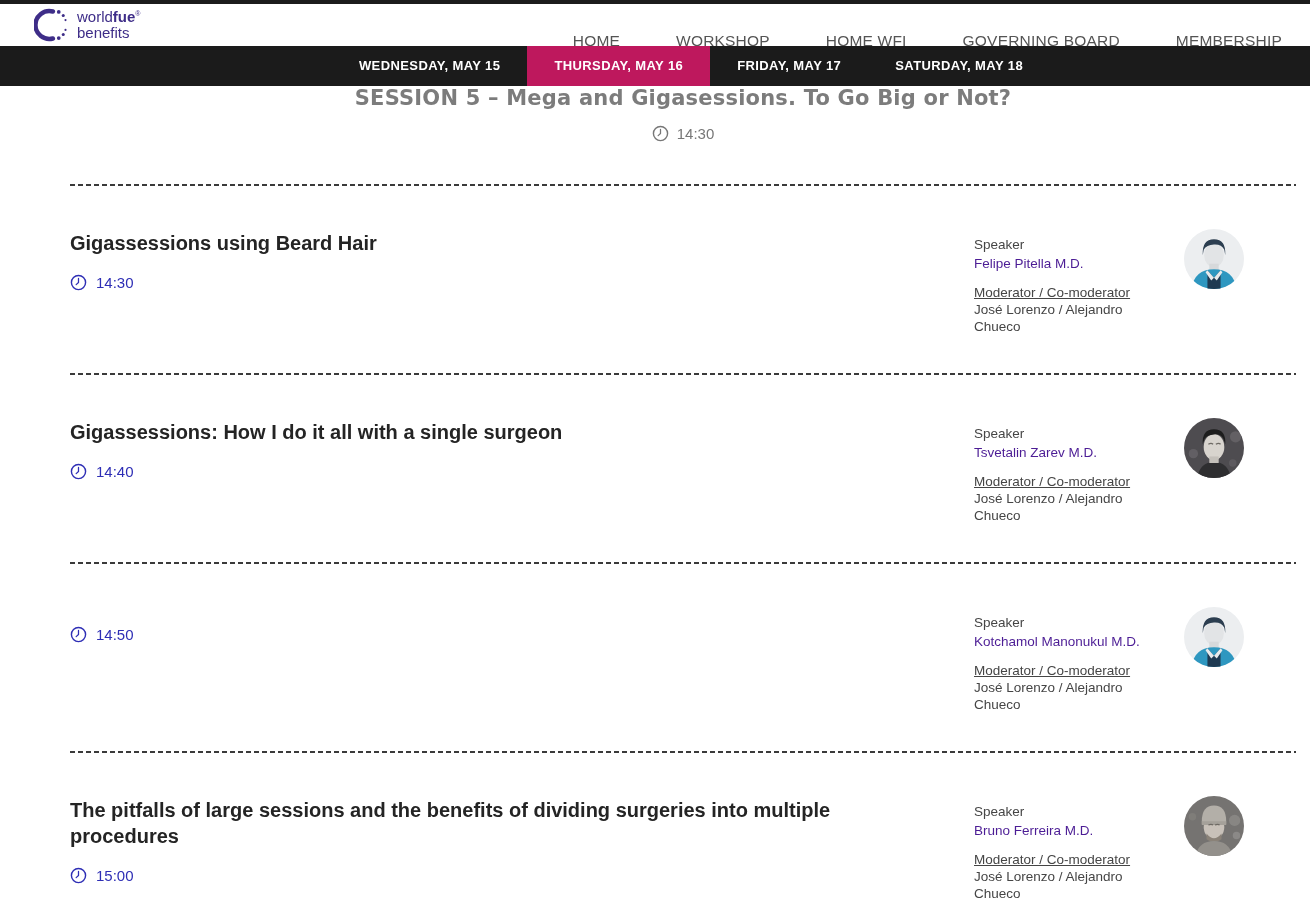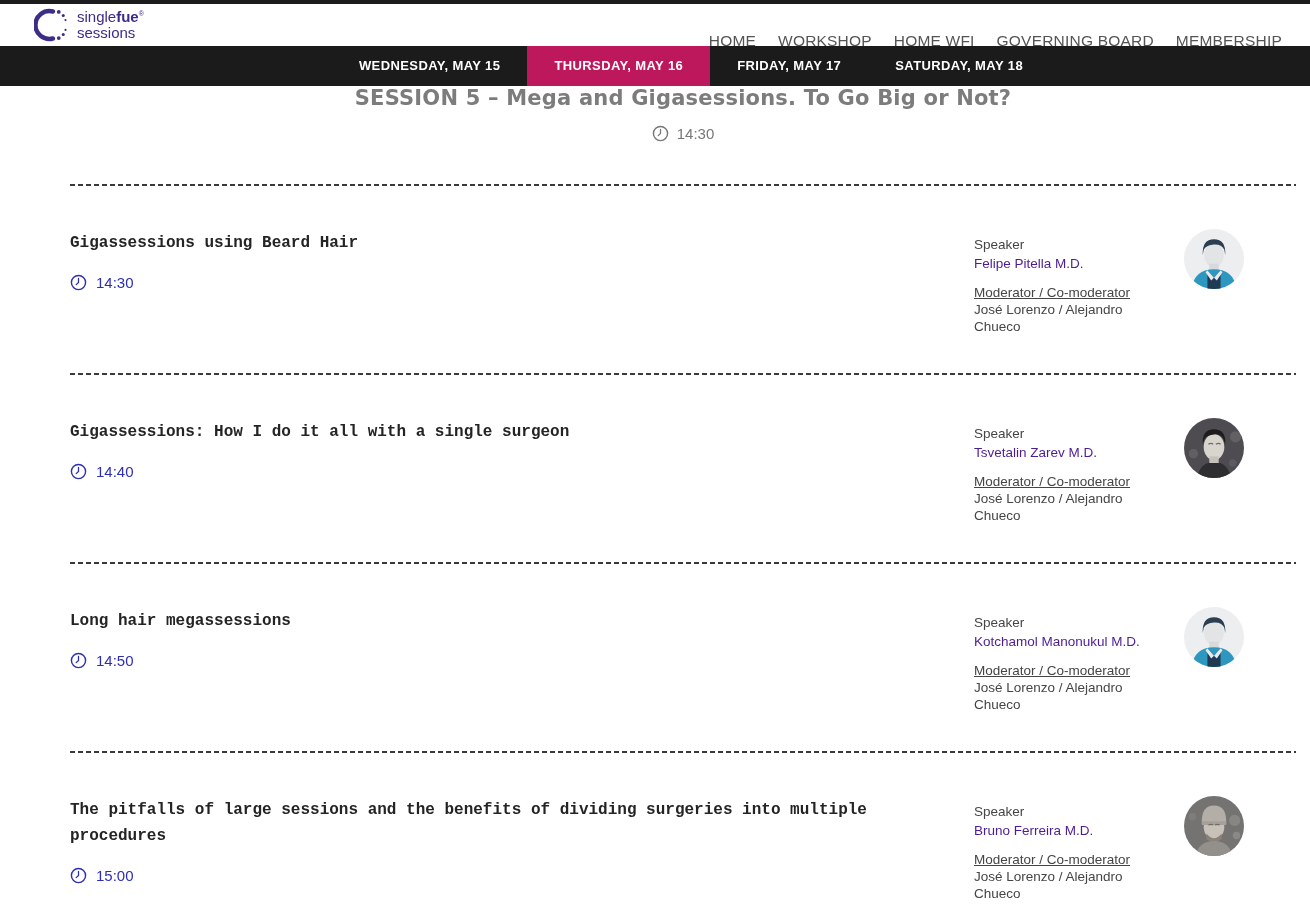--- a/index.html
+++ b/index.html
@@ -13,21 +13,21 @@
   
   .siteheader {
     height:42px; display:flex; align-items:center;
     justify-content:space-between; padding:0 22px 0 34px; background:#fff;
   }
   .logo { display:flex; align-items:center; gap:7px; cursor:pointer; }
   .logo svg { width:36px; height:36px; display:block; }
   .logo-text { color:#3e2d88; font-size:15px; line-height:1.08; }
   .logo-text .bold { font-weight:bold; }
   .logo-text sup { font-size:7px; }
-  .mainnav { display:flex; gap:22px; padding-right:6px;margin-top:32px; }
+  .mainnav { display:flex; gap:56px; padding-right:6px;margin-top:32px; }
   .mainnav a {
     color:#545454; font-size:15.5px; text-decoration:none;
     letter-spacing:.2px; cursor:pointer; white-space:nowrap;
   }
   
   .tabbar { height:40px; background:#1b1b1b; display:flex; justify-content:center; }
   .tabs { display:flex; margin-left:72px; }
   .tab {
     line-height:40px; padding:0 27px; color:#fff; font-weight:bold;
     font-size:13px; letter-spacing:.4px; cursor:pointer; white-space:nowrap;
@@ -47,22 +47,22 @@
   .clock { width:17px; height:17px; display:block; }
   .divider {
     height:2px; margin-top:0;
     background:repeating-linear-gradient(to right, #3a3a3a 0 5px, transparent 5px 8px);
   }
   .divider.first { margin-top:42px; }
   .talk { display:flex; justify-content:space-between; padding:44px 0 38px; }
   .talk.tall { padding-bottom:30px; }
   .talk-left { max-width:820px; }
   .talk-title {
-    font-family:Liberation Mono, monospace; font-weight:700;
-    font-size:16px; line-height:26px; color:#242424;
+    font-family:Liberation Sans, sans-serif; font-weight:700;
+    font-size:20px; line-height:26px; color:#242424;
   }
   .talk-time {
     margin-top:18px; display:flex; align-items:center; gap:9px;
     color:#2e2eb5; font-size:15px;
   }
   .talk-right { display:flex; width:322px; flex-shrink:0; padding-top:6px; gap:12px; }
   .speaker-info { width:198px; font-size:13.5px; color:#454545; }
   .speaker-label { line-height:18px; }
   .speaker-name {
     display:block; color:#4c1d95; text-decoration:none; line-height:18px;
@@ -89,22 +89,22 @@
           <path d="M21 5 A15.5 15.5 0 1 0 21 35" fill="none" stroke="#3e2d88" stroke-width="5" stroke-linecap="round"></path>
           <circle cx="27.5" cy="5.5" r="2.1" fill="#3e2d88"></circle>
           <circle cx="32.5" cy="9.5" r="1.7" fill="#3e2d88"></circle>
           <circle cx="35" cy="14.5" r="1.2" fill="#3e2d88"></circle>
           <circle cx="35" cy="25.5" r="1.2" fill="#3e2d88"></circle>
           <circle cx="32.5" cy="30.5" r="1.7" fill="#3e2d88"></circle>
           <circle cx="27.5" cy="34.5" r="2.1" fill="#3e2d88"></circle>
         </svg>
       </span>
       <span class="logo-text">
-        <span>single</span><span class="bold">fue</span><sup>®</sup><br>
-        <span>sessions</span>
+        <span>world</span><span class="bold">fue</span><sup>®</sup><br>
+        <span>benefits</span>
       </span>
     </div>
     <nav class="mainnav">
       <a>HOME</a>
       <a>WORKSHOP</a>
       <a>HOME WFI</a>
       <a>GOVERNING BOARD</a>
       <a>MEMBERSHIP</a>
     </nav>
   </div>
@@ -196,21 +196,20 @@
             <path d="M14 64 Q17 47 32 47 Q47 47 50 64 Z" fill="#2e2e30"></path>
             <rect x="27" y="41" width="10" height="7" fill="#c4c0ba"></rect>
           </svg>
         </div>
       </div>
     </section>
 
     <div class="divider"></div>
     <section class="talk">
       <div class="talk-left">
-        <div class="talk-title">Long hair megassessions</div>
         <div class="talk-time">
           <svg class="clock" viewBox="0 0 24 24">
             <circle cx="12" cy="12" r="10" fill="none" stroke="currentColor" stroke-width="2"></circle>
             <path d="M12 12 V6.3 M12 12 L8.7 15" fill="none" stroke="currentColor" stroke-width="1.8" stroke-linecap="round"></path>
           </svg>
           <span>14:50</span>
         </div>
       </div>
       <div class="talk-right">
         <div class="speaker-info">

